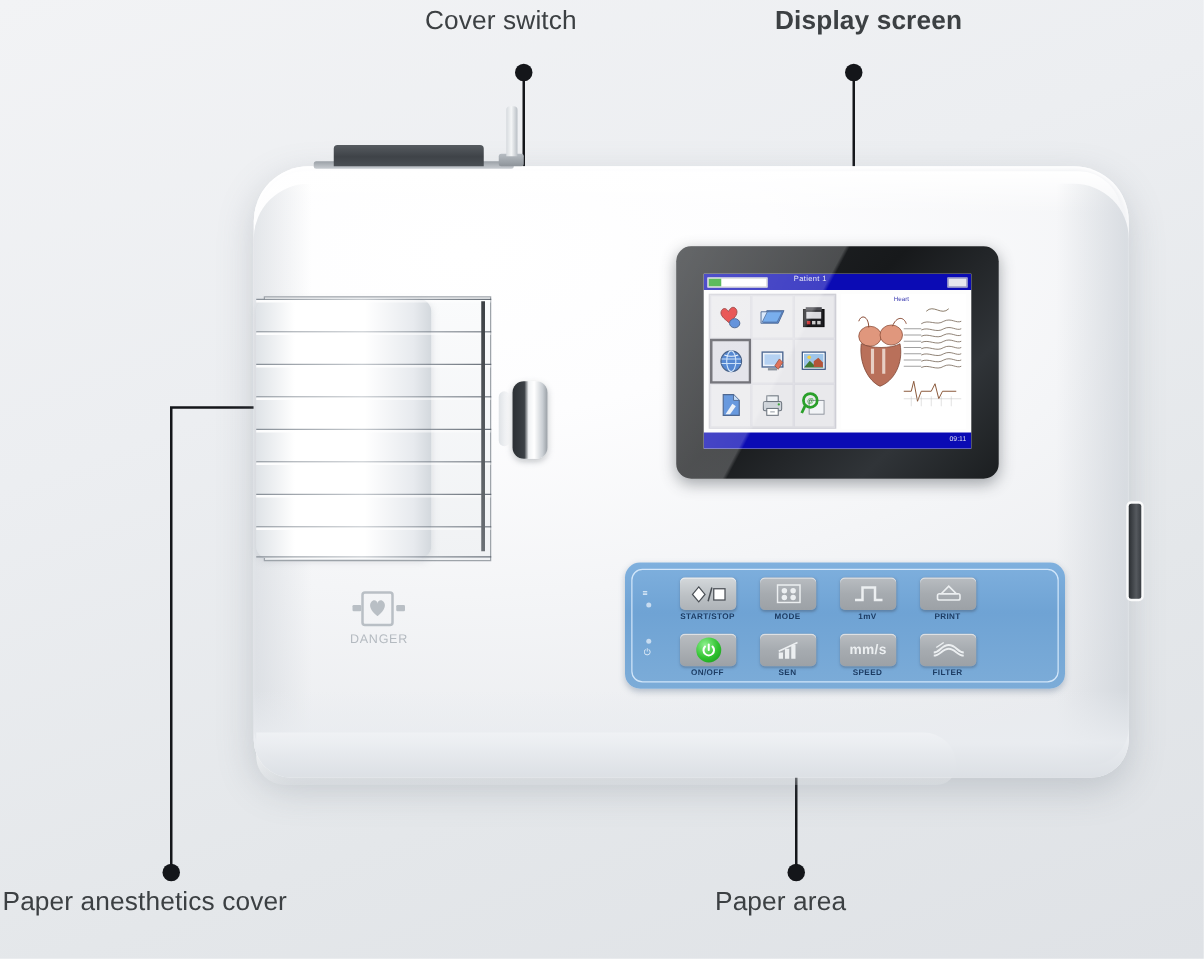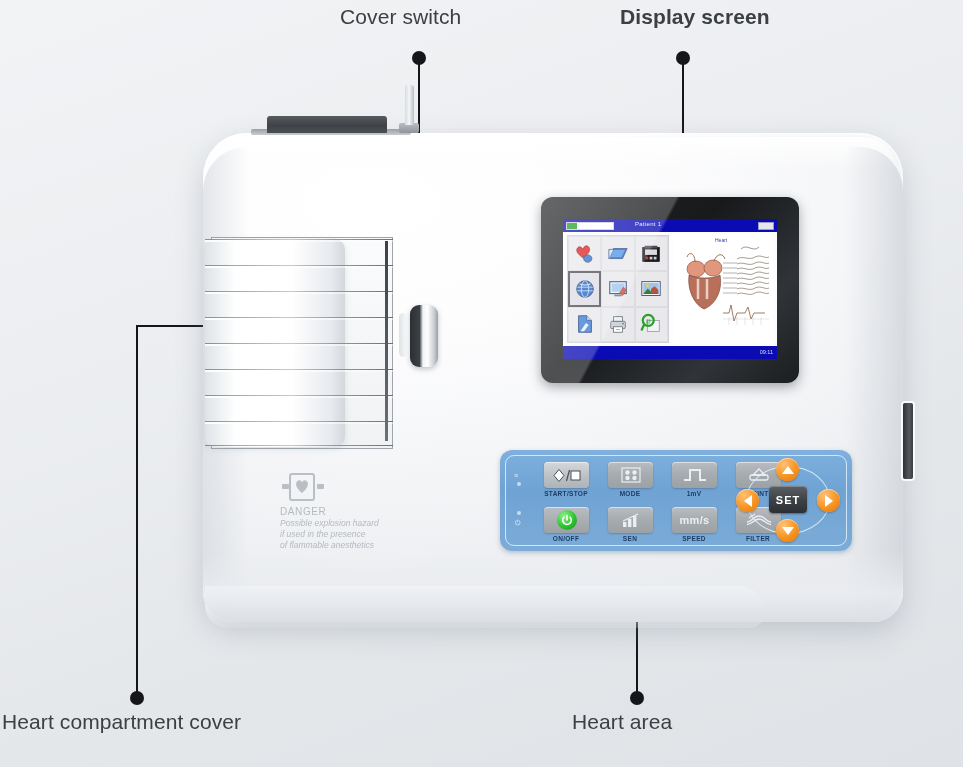--- a/index.html
+++ b/index.html
@@ -228,22 +228,22 @@
     box-shadow:0 1px 2px rgba(30,35,42,.5), inset 0 1px 0 rgba(255,255,255,.25);
     display:flex;align-items:center;justify-content:center;
     color:#fff;font-size:11px;font-weight:bold;letter-spacing:1px;
   }
 </style>
 </head>
 <body>
 
 <div class="callout-label" style="left:340px;top:5px;">Cover switch</div>
 <div class="callout-label" style="left:620px;top:5px;font-weight:bold;">Display screen</div>
-<div class="callout-label" style="left:2px;top:710px;">Heart compartment cover</div>
-<div class="callout-label" style="left:572px;top:710px;">Heart area</div>
+<div class="callout-label" style="left:2px;top:710px;">Paper anesthetics cover</div>
+<div class="callout-label" style="left:572px;top:710px;">Paper area</div>
 
 <svg class="leader" viewBox="0 0 963 767">
   <g stroke="#14161a" stroke-width="2" fill="none">
     <path d="M419,62 L419,100 L419,140 L424,250 L424,305"></path>
     <path d="M683,62 L683,120 L683,165 L683,212"></path>
     <path d="M255,326 L137,326 L137,692"></path>
     <path d="M637,520 L637,600 L637,692"></path>
   </g>
   <circle cx="419" cy="58" r="7" fill="#14161a"></circle>
   <circle cx="683" cy="58" r="7" fill="#14161a"></circle>
@@ -290,25 +290,20 @@
   <div id="cover-switch"></div>
 
   <div id="danger-block">
     <div id="defib-icon">
       <div class="frame"></div>
         <div class="heart"></div>
       <div class="lead-l"></div>
         <div class="lead-r"></div>
     </div>
     <div id="danger-title">DANGER</div>
-    <div id="danger-text">
-      <div>Possible explosion hazard</div>
-      <div>if used in the presence</div>
-      <div>of flammable anesthetics</div>
-    </div>
   </div>
 
   <div id="screen-bezel">
     <div id="screen">
       <div id="screen-titlebar">
         <div id="screen-batt">
           <div id="screen-batt-fill"></div>
         </div>
         <div id="screen-title-text">Patient 1</div>
         <div id="screen-title-right"></div>
@@ -515,30 +510,14 @@
 
     <div class="btn" style="left:236px;top:57px">
       <svg width="26" height="16" viewBox="0 0 26 16">
         <path d="M1 10 C6 10 7 4 13 4 C19 4 20 10 25 10" fill="none" stroke="#eceff1" stroke-width="1.5"></path>
         <path d="M1 12.5 C6 12.5 8 7 13 7 C18 7 20 12.5 25 12.5" fill="none" stroke="#eceff1" stroke-width="1.5"></path>
         <path d="M3 6 L9 2" stroke="#eceff1" stroke-width="1.2"></path>
       </svg>
     </div>
     <div class="btn-label" style="left:228px;top:85px">FILTER</div>
 
-    <div id="dpad">
-      <div id="dpad-ring"></div>
-      <div class="arrow-btn" style="left:40px;top:0">
-        <div class="tri" style="border-left:6px solid transparent;border-right:6px solid transparent;border-bottom:8px solid #fff"></div>
-      </div>
-      <div class="arrow-btn" style="left:40px;top:61px">
-        <div class="tri" style="border-left:6px solid transparent;border-right:6px solid transparent;border-top:8px solid #fff"></div>
-      </div>
-      <div class="arrow-btn" style="left:0;top:31px">
-        <div class="tri" style="border-top:6px solid transparent;border-bottom:6px solid transparent;border-right:8px solid #fff"></div>
-      </div>
-      <div class="arrow-btn" style="left:81px;top:31px">
-        <div class="tri" style="border-top:6px solid transparent;border-bottom:6px solid transparent;border-left:8px solid #fff"></div>
-      </div>
-      <div id="set-btn">SET</div>
-    </div>
   </div>
 </div>
 
 </body></html>

